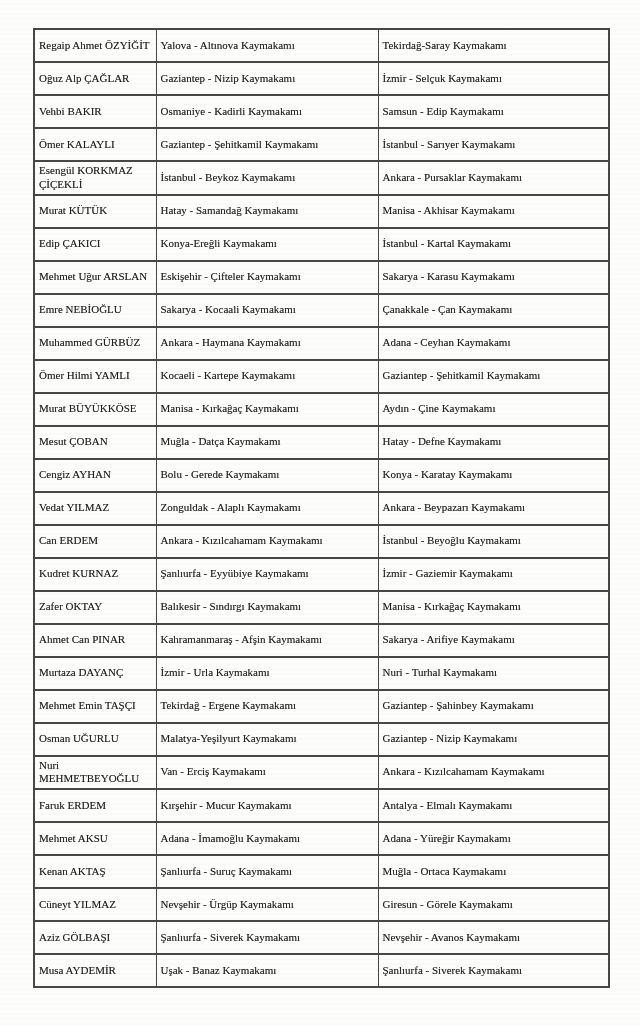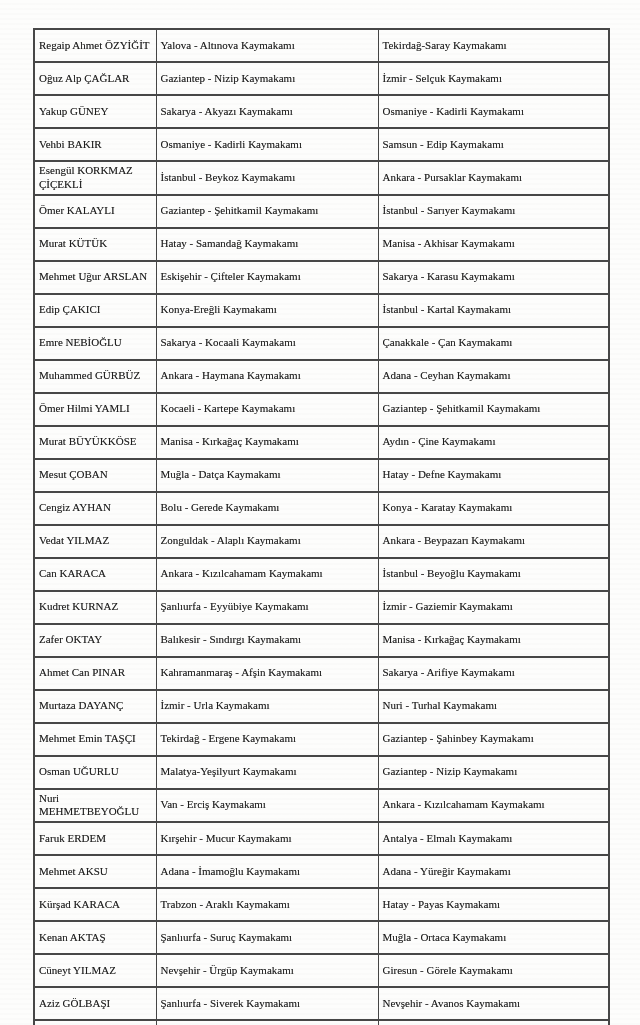--- a/index.html
+++ b/index.html
@@ -64,55 +64,50 @@
           <td>Regaip Ahmet ÖZYİĞİT</td>
           <td>Yalova - Altınova Kaymakamı</td>
           <td>Tekirdağ-Saray Kaymakamı</td>
         </tr>
         <tr>
           <td>Oğuz Alp ÇAĞLAR</td>
           <td>Gaziantep - Nizip Kaymakamı</td>
           <td>İzmir - Selçuk Kaymakamı</td>
         </tr>
         <tr>
-          <td>Yakup GÜNEY</td>
-          <td>Sakarya - Akyazı Kaymakamı</td>
-          <td>Osmaniye - Kadirli Kaymakamı</td>
-        </tr>
-        <tr>
           <td>Vehbi BAKIR</td>
           <td>Osmaniye - Kadirli Kaymakamı</td>
           <td>Samsun - Edip Kaymakamı</td>
         </tr>
         <tr>
+          <td>Ömer KALAYLI</td>
+          <td>Gaziantep - Şehitkamil Kaymakamı</td>
+          <td>İstanbul - Sarıyer Kaymakamı</td>
+        </tr>
+        <tr>
           <td>Esengül KORKMAZ ÇİÇEKLİ</td>
           <td>İstanbul - Beykoz Kaymakamı</td>
           <td>Ankara - Pursaklar Kaymakamı</td>
         </tr>
         <tr>
-          <td>Ömer KALAYLI</td>
-          <td>Gaziantep - Şehitkamil Kaymakamı</td>
-          <td>İstanbul - Sarıyer Kaymakamı</td>
-        </tr>
-        <tr>
           <td>Murat KÜTÜK</td>
           <td>Hatay - Samandağ Kaymakamı</td>
           <td>Manisa - Akhisar Kaymakamı</td>
         </tr>
         <tr>
+          <td>Edip ÇAKICI</td>
+          <td>Konya-Ereğli Kaymakamı</td>
+          <td>İstanbul - Kartal Kaymakamı</td>
+        </tr>
+        <tr>
           <td>Mehmet Uğur ARSLAN</td>
           <td>Eskişehir - Çifteler Kaymakamı</td>
           <td>Sakarya - Karasu Kaymakamı</td>
         </tr>
         <tr>
-          <td>Edip ÇAKICI</td>
-          <td>Konya-Ereğli Kaymakamı</td>
-          <td>İstanbul - Kartal Kaymakamı</td>
-        </tr>
-        <tr>
           <td>Emre NEBİOĞLU</td>
           <td>Sakarya - Kocaali Kaymakamı</td>
           <td>Çanakkale - Çan Kaymakamı</td>
         </tr>
         <tr>
           <td>Muhammed GÜRBÜZ</td>
           <td>Ankara - Haymana Kaymakamı</td>
           <td>Adana - Ceyhan Kaymakamı</td>
         </tr>
         <tr>
@@ -134,21 +129,21 @@
           <td>Cengiz AYHAN</td>
           <td>Bolu - Gerede Kaymakamı</td>
           <td>Konya - Karatay Kaymakamı</td>
         </tr>
         <tr>
           <td>Vedat YILMAZ</td>
           <td>Zonguldak - Alaplı Kaymakamı</td>
           <td>Ankara - Beypazarı Kaymakamı</td>
         </tr>
         <tr>
-          <td>Can KARACA</td>
+          <td>Can ERDEM</td>
           <td>Ankara - Kızılcahamam Kaymakamı</td>
           <td>İstanbul - Beyoğlu Kaymakamı</td>
         </tr>
         <tr>
           <td>Kudret KURNAZ</td>
           <td>Şanlıurfa - Eyyübiye Kaymakamı</td>
           <td>İzmir - Gaziemir Kaymakamı</td>
         </tr>
         <tr>
           <td>Zafer OKTAY</td>
@@ -182,25 +177,20 @@
         </tr>
         <tr>
           <td>Faruk ERDEM</td>
           <td>Kırşehir - Mucur Kaymakamı</td>
           <td>Antalya - Elmalı Kaymakamı</td>
         </tr>
         <tr>
           <td>Mehmet AKSU</td>
           <td>Adana - İmamoğlu Kaymakamı</td>
           <td>Adana - Yüreğir Kaymakamı</td>
-        </tr>
-        <tr>
-          <td>Kürşad KARACA</td>
-          <td>Trabzon - Araklı Kaymakamı</td>
-          <td>Hatay - Payas Kaymakamı</td>
         </tr>
         <tr>
           <td>Kenan AKTAŞ</td>
           <td>Şanlıurfa - Suruç Kaymakamı</td>
           <td>Muğla - Ortaca Kaymakamı</td>
         </tr>
         <tr>
           <td>Cüneyt YILMAZ</td>
           <td>Nevşehir - Ürgüp Kaymakamı</td>
           <td>Giresun - Görele Kaymakamı</td>

